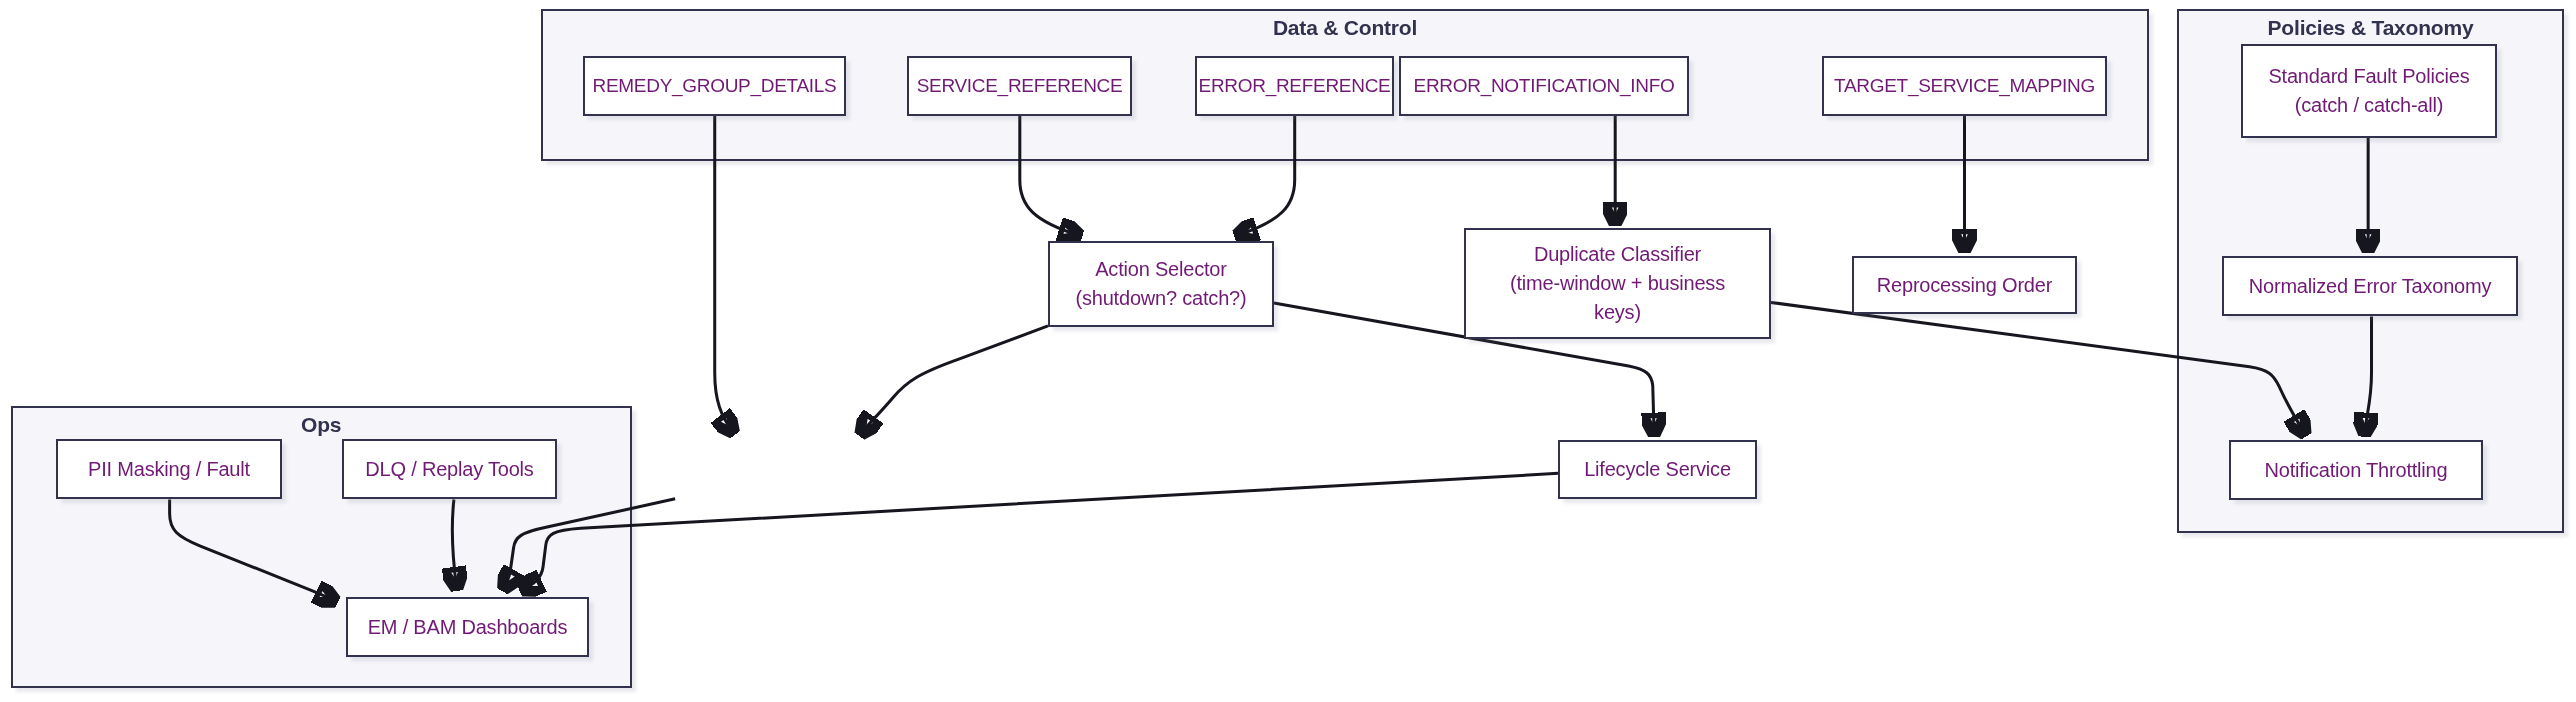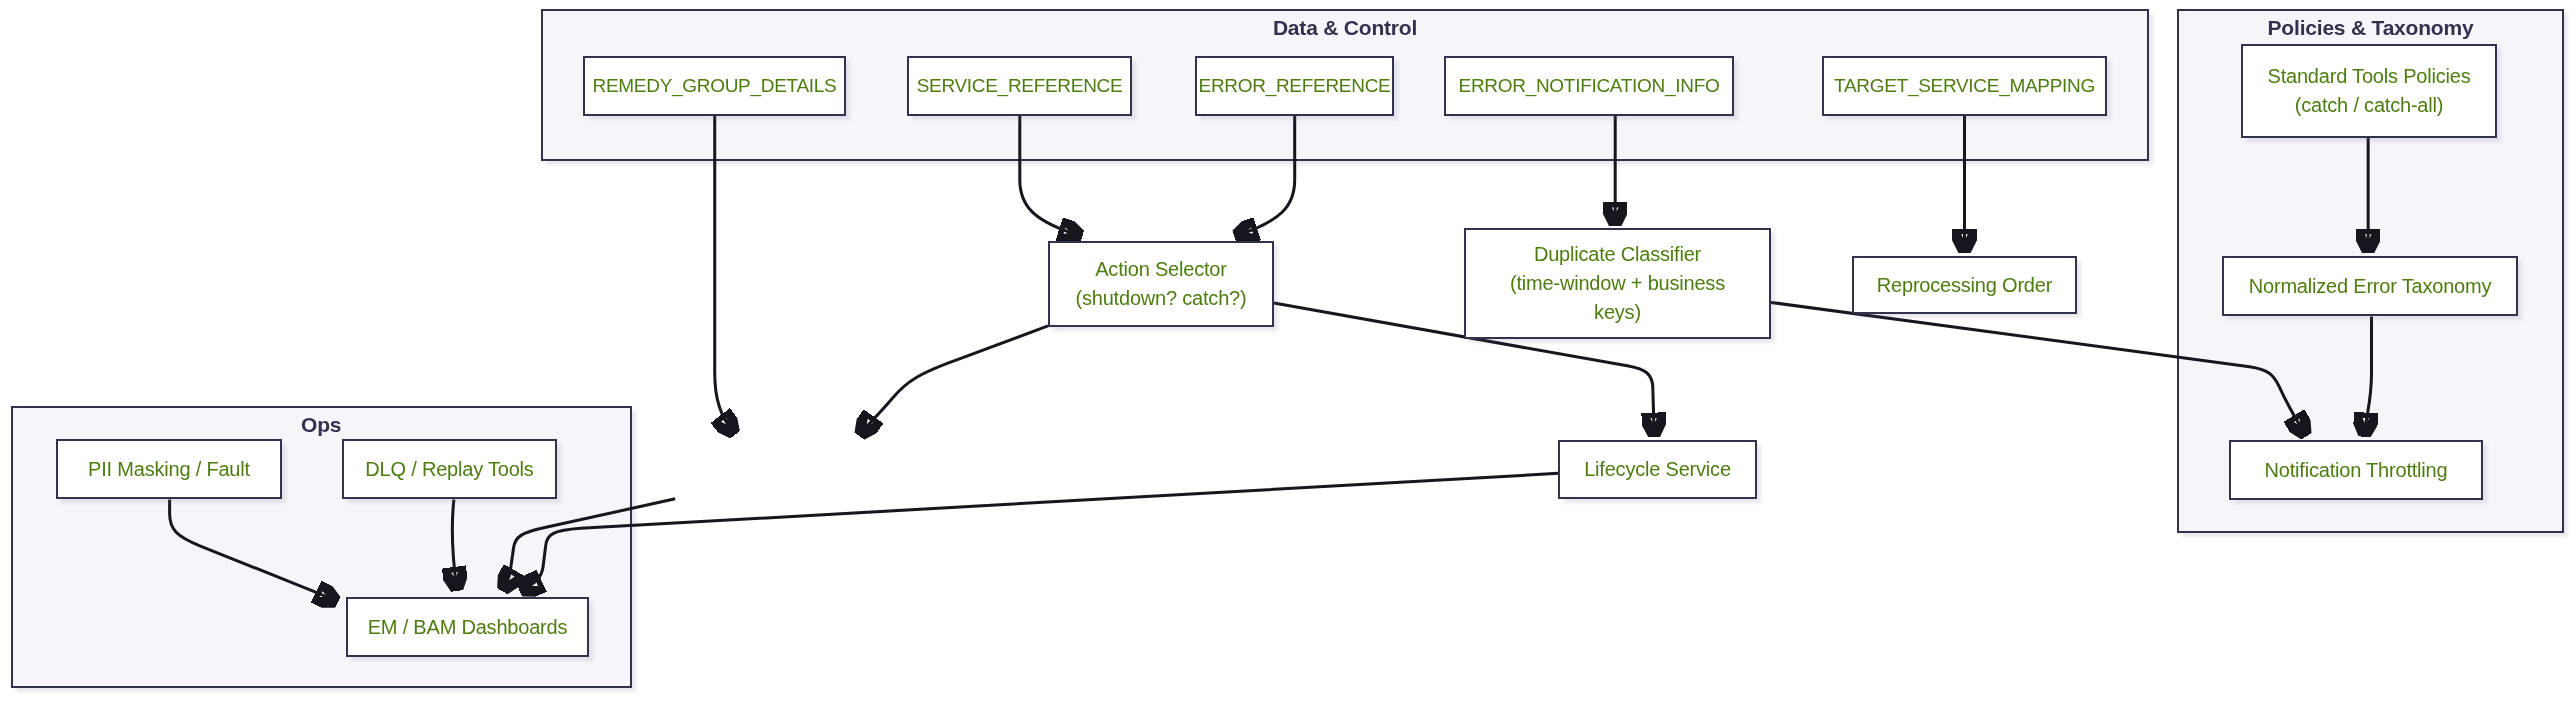--- a/index.html
+++ b/index.html
@@ -10,21 +10,21 @@
   .cluster{position:absolute;background:#f6f6fa;border:2.7px solid #32324e;
            box-shadow:4.7px 4.7px 3.4px rgba(120,120,140,0.16);z-index:0;box-sizing:border-box;}
   .cluster-title{position:absolute;top:5.4px;left:0;width:100%;text-align:center;
            font-size:21px;font-weight:600;color:#32324e;letter-spacing:-0.2px;}
 
   .edges{position:absolute;left:0;top:0;width:2576px;height:702px;z-index:1;pointer-events:none;}
   .edges path{fill:none;stroke:#16161f;stroke-width:4.5px;}
 
   .node{position:absolute;background:#ffffff;border:2.7px solid #32324e;
         display:flex;flex-direction:column;align-items:center;justify-content:center;
-        text-align:right;color:#4d7c0f;font-size:20px;font-weight:500;
+        text-align:right;color:#701a75;font-size:20px;font-weight:500;
         letter-spacing:-0.2px;line-height:1.45;z-index:2;box-sizing:border-box;
         box-shadow:4.7px 4.7px 3.4px rgba(120,120,140,0.16);}
   .node.caps{font-size:19px;letter-spacing:-0.3px;}
   .node span{display:block;white-space:nowrap;}
 </style>
 </head>
 <body>
 
 <div class="canvas">
 
@@ -64,29 +64,29 @@
 
   <div class="node caps" style="left:583px;top:56px;width:263px;height:60px">
     <span>REMEDY_GROUP_DETAILS</span>
   </div>
   <div class="node caps" style="left:1195px;top:56px;width:199px;height:60px">
     <span>ERROR_REFERENCE</span>
   </div>
   <div class="node caps" style="left:907px;top:56px;width:225px;height:60px">
     <span>SERVICE_REFERENCE</span>
   </div>
-  <div class="node caps" style="left:1444px;top:56px;width:290px;height:60px">
+  <div class="node caps" style="left:1399px;top:56px;width:290px;height:60px">
     <span>ERROR_NOTIFICATION_INFO</span>
   </div>
   <div class="node caps" style="left:1822px;top:56px;width:285px;height:60px">
     <span>TARGET_SERVICE_MAPPING</span>
   </div>
 
   <div class="node" style="left:2241px;top:44px;width:256px;height:94px">
-    <span>Standard Tools Policies</span>
+    <span>Standard Fault Policies</span>
     <span>(catch / catch-all)</span>
   </div>
   <div class="node" style="left:2222px;top:256px;width:296px;height:60px">
     <span>Normalized Error Taxonomy</span>
   </div>
   <div class="node" style="left:2229px;top:440px;width:254px;height:60px">
     <span>Notification Throttling</span>
   </div>
 
   <div class="node" style="left:1048px;top:241px;width:226px;height:86px">

